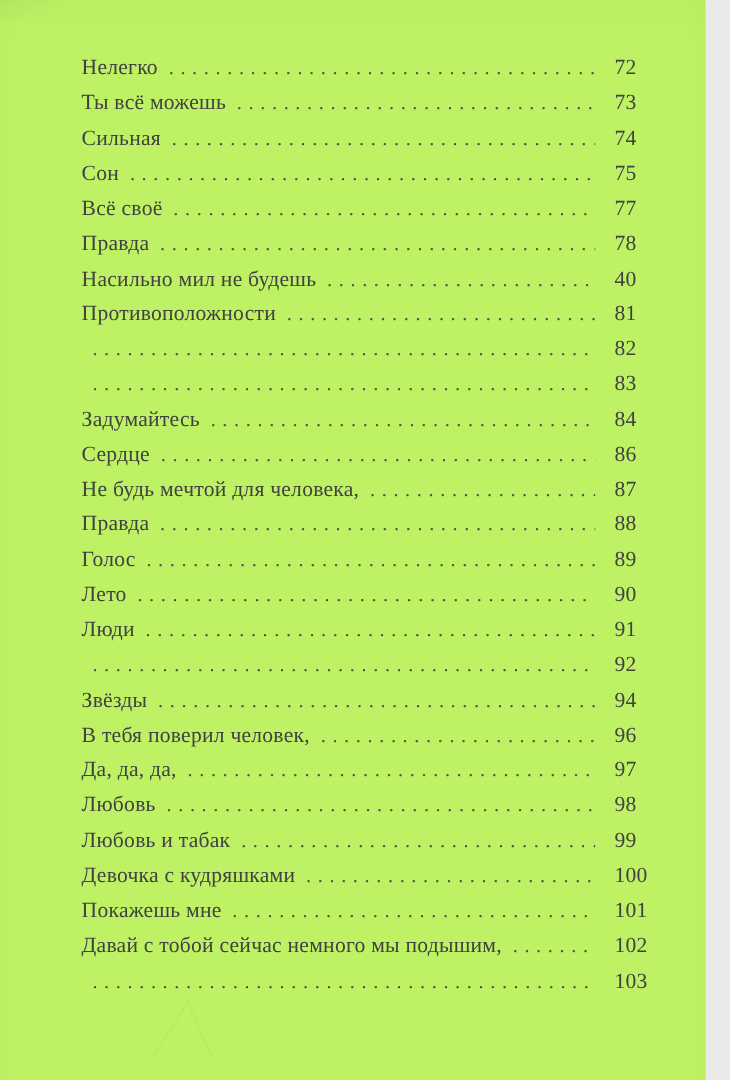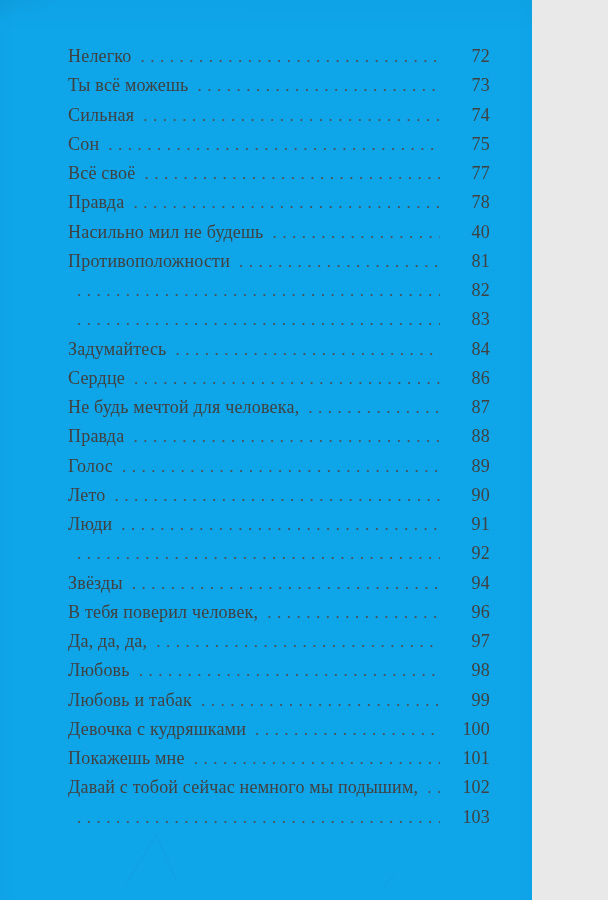--- a/index.html
+++ b/index.html
@@ -2,23 +2,23 @@
 <html><head>
 <meta charset="utf-8">
 <style>
   html, body {
     margin: 0;
     padding: 0;
     background: #e9e9e9;
   }
   .page {
     position: relative;
-    width: 532px;
+    width: 588px;
     height: 900px;
-    background: #0ea5e9;
+    background: #bef264;
     overflow: hidden;
     font-family: "Liberation Serif", "DejaVu Serif", serif;
   }
   
   .page::before {
     content: "";
     position: absolute;
     inset: 0;
     pointer-events: none;
     background:
@@ -50,21 +50,21 @@
     white-space: nowrap;
     margin-left: 9px;
     font-size: 17px;
     letter-spacing: 5.5px;
     color: #4d4d4d;
   }
   .pagenum {
     flex: 0 0 auto;
     min-width: 34px;
     margin-left: 16px;
-    text-align: right;
+    text-align: left;
     white-space: nowrap;
   }
   
   .crease {
     position: absolute;
     background: rgba(90,90,90,0.06);
     pointer-events: none;
   }
   .crease-a { width: 1px; height: 62px; left: 142px; top: 826px; transform: rotate(32deg); }
   .crease-b { width: 1px; height: 48px; left: 166px; top: 834px; transform: rotate(-24deg); }

